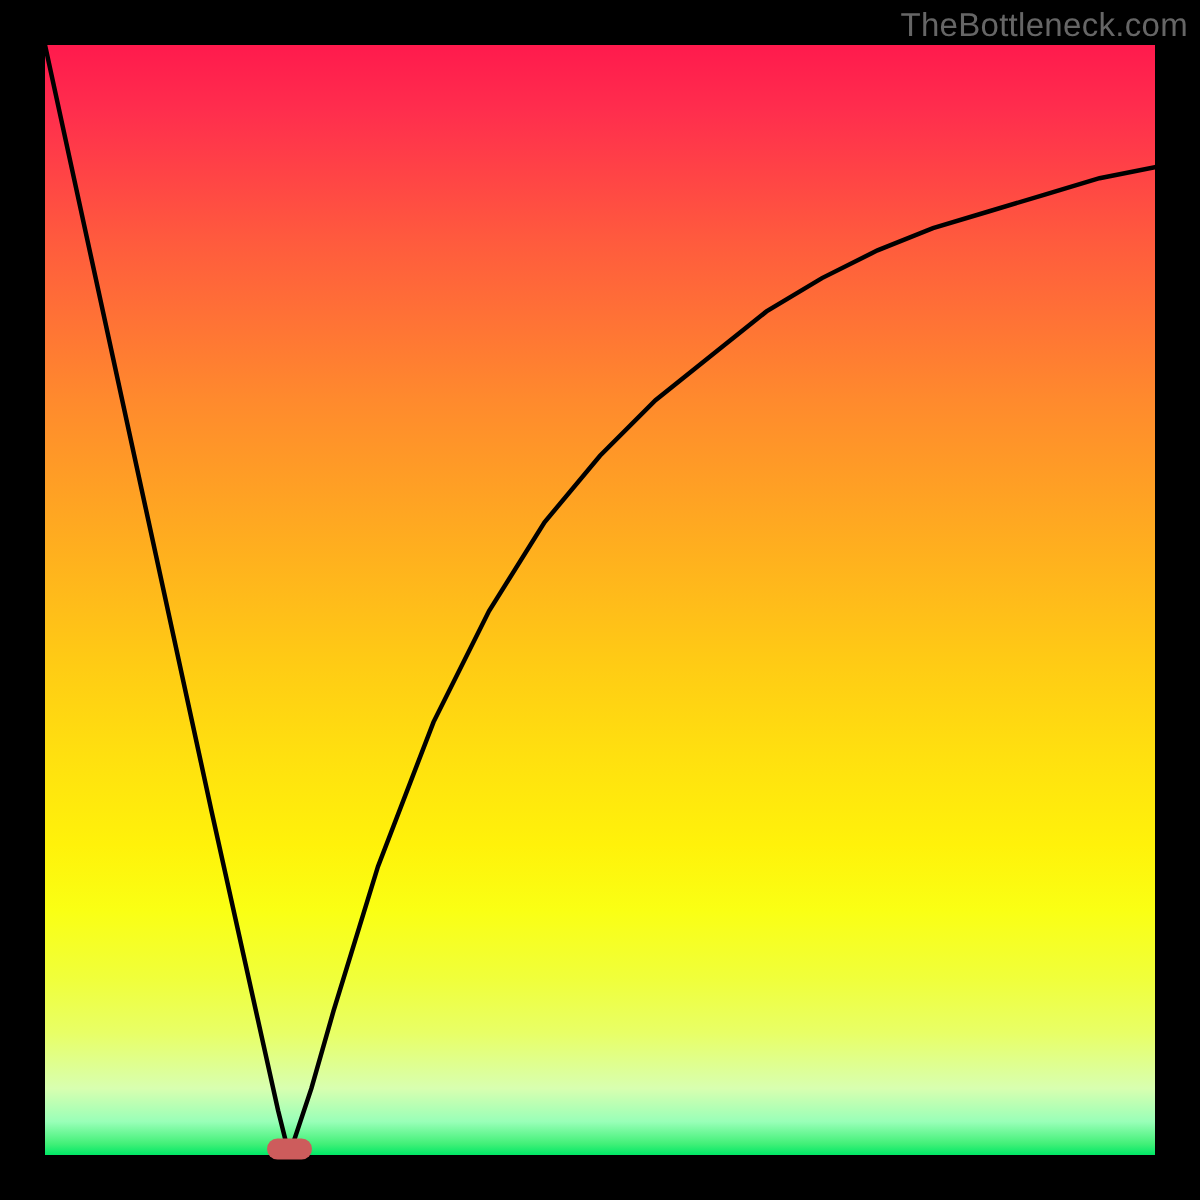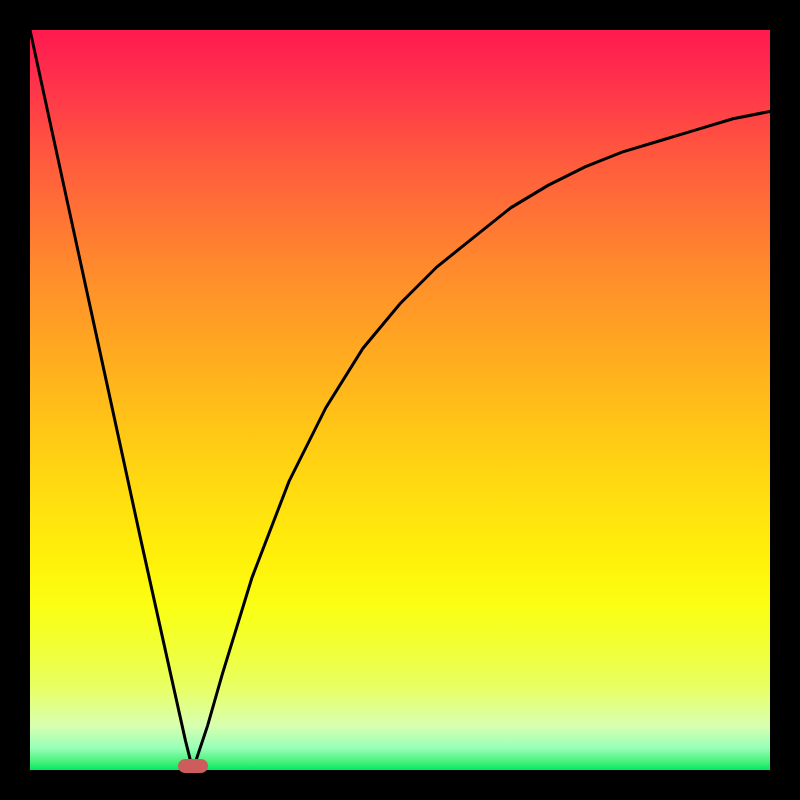--- a/index.html
+++ b/index.html
@@ -77,14 +77,15 @@
 
     <svg class="curve-svg" viewBox="0 0 740 740" preserveAspectRatio="none">
       <path id="left-branch-path" fill="none" stroke="#000" stroke-width="3" stroke-linecap="round" d="M0.00 0.00 L37.00 170.20 L74.00 340.40 L111.00 510.60 L140.60 643.80 L155.40 710.40 L162.80 740.00"></path>
       <path id="right-branch-path" fill="none" stroke="#000" stroke-width="3" stroke-linecap="round" d="M162.80 740.00 L177.60 695.60 L192.40 643.80 L222.00 547.60 L259.00 451.40 L296.00 377.40 L333.00 318.20 L370.00 273.80 L407.00 236.80 L444.00 207.20 L481.00 177.60 L518.00 155.40 L555.00 136.90 L592.00 122.10 L629.00 111.00 L666.00 99.90 L703.00 88.80 L740.00 81.40"></path>
     </svg>
 
     <div class="marker" id="min-marker" style="left: 162.8px; top: 736px;"></div>
 
   </div>
 
+  <div class="watermark">TheBottleneck.com</div>
 
 </div>
 
 </body></html>

